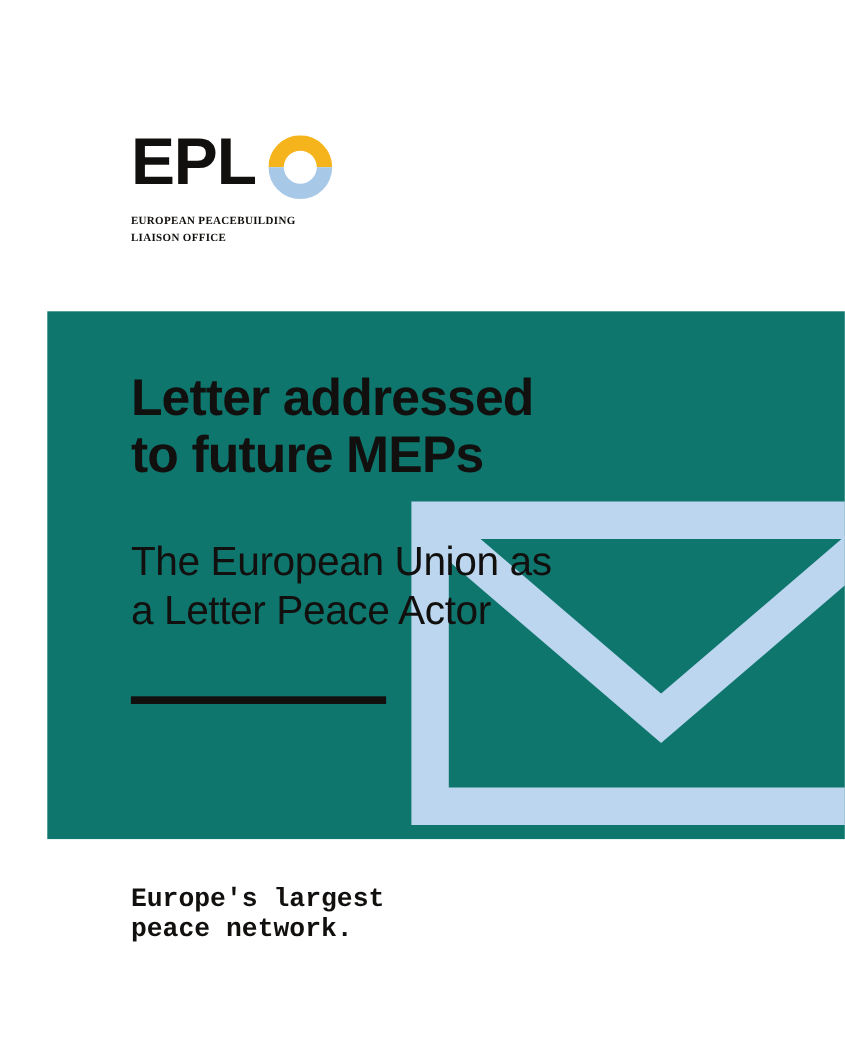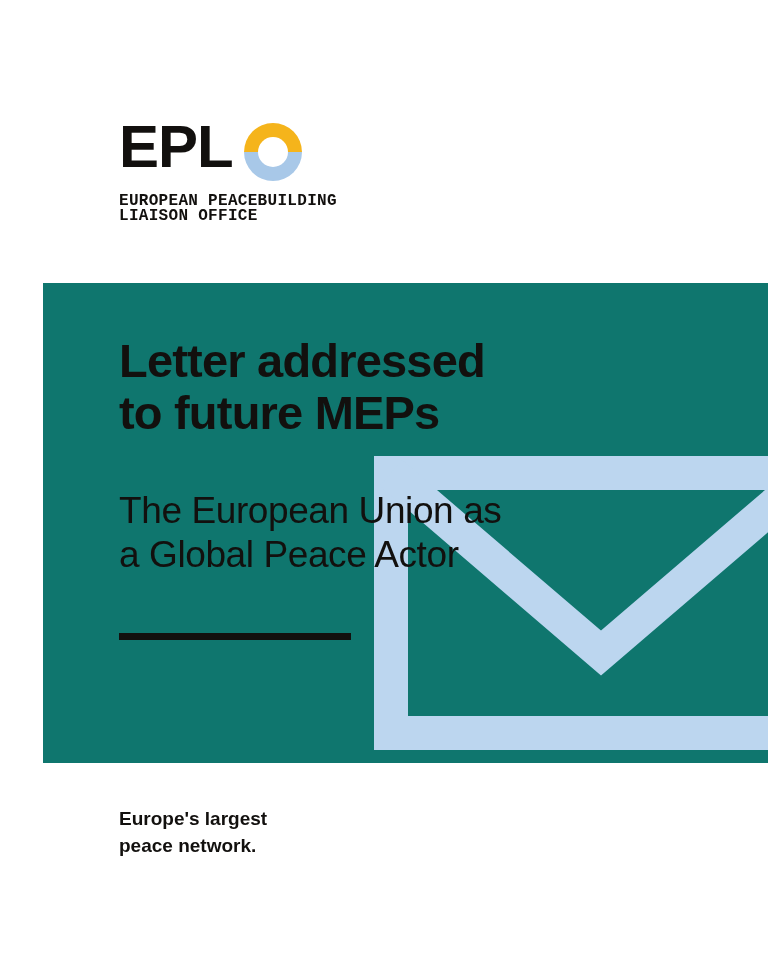--- a/index.html
+++ b/index.html
@@ -79,23 +79,23 @@
   .logo-o .ring-hole {
     position: absolute;
     left: 14px; top: 14px;
     width: 30px; height: 30px;
     border-radius: 50%;
     background: #ffffff;
   }
 
   .logo-subtitle {
     margin-top: 10px;
-    font-family: Liberation Mono, monospace;
-    font-weight: bold;
-    font-size: 16px;
+    font-family: Liberation Serif, serif;
+    font-weight: bold;
+    font-size: 10px;
     letter-spacing: 0.3px;
     line-height: 15px;
     color: #12100e;
     text-transform: uppercase;
     white-space: pre-line;
   }
 
   
   .hero {
     position: absolute;
@@ -160,23 +160,23 @@
     top: 763px;
     width: 768px;
     height: 197px;
     background: #ffffff;
   }
 
   .footer-tagline {
     position: absolute;
     left: 76px;
     top: 42px;
-    font-family: Liberation Sans, sans-serif;
-    font-weight: bold;
-    font-size: 19px;
+    font-family: Liberation Mono, monospace;
+    font-weight: bold;
+    font-size: 24px;
     line-height: 27px;
     color: #12100e;
     white-space: pre-line;
   }
 </style>
 </head>
 <body>
 
 <div class="page">
 
@@ -201,21 +201,21 @@
       <g fill="none" stroke="#bcd6ef" stroke-width="34" stroke-linejoin="miter" stroke-linecap="butt">
         <path d="M40 330 L40 70 L460 70 L460 330 Z"></path>
         <path d="M40 70 L250 250 L460 70"></path>
       </g>
     </svg>
 
     <div class="hero-content">
       <h1 class="hero-title">Letter addressed
 to future MEPs</h1>
       <h2 class="hero-subtitle">The European Union as
-a Global Peace Actor</h2>
+a Letter Peace Actor</h2>
       <div class="hero-rule"></div>
     </div>
   </div>
 
   <div class="footer">
     <div class="footer-tagline">Europe's largest
 peace network.</div>
   </div>
 
 </div>

